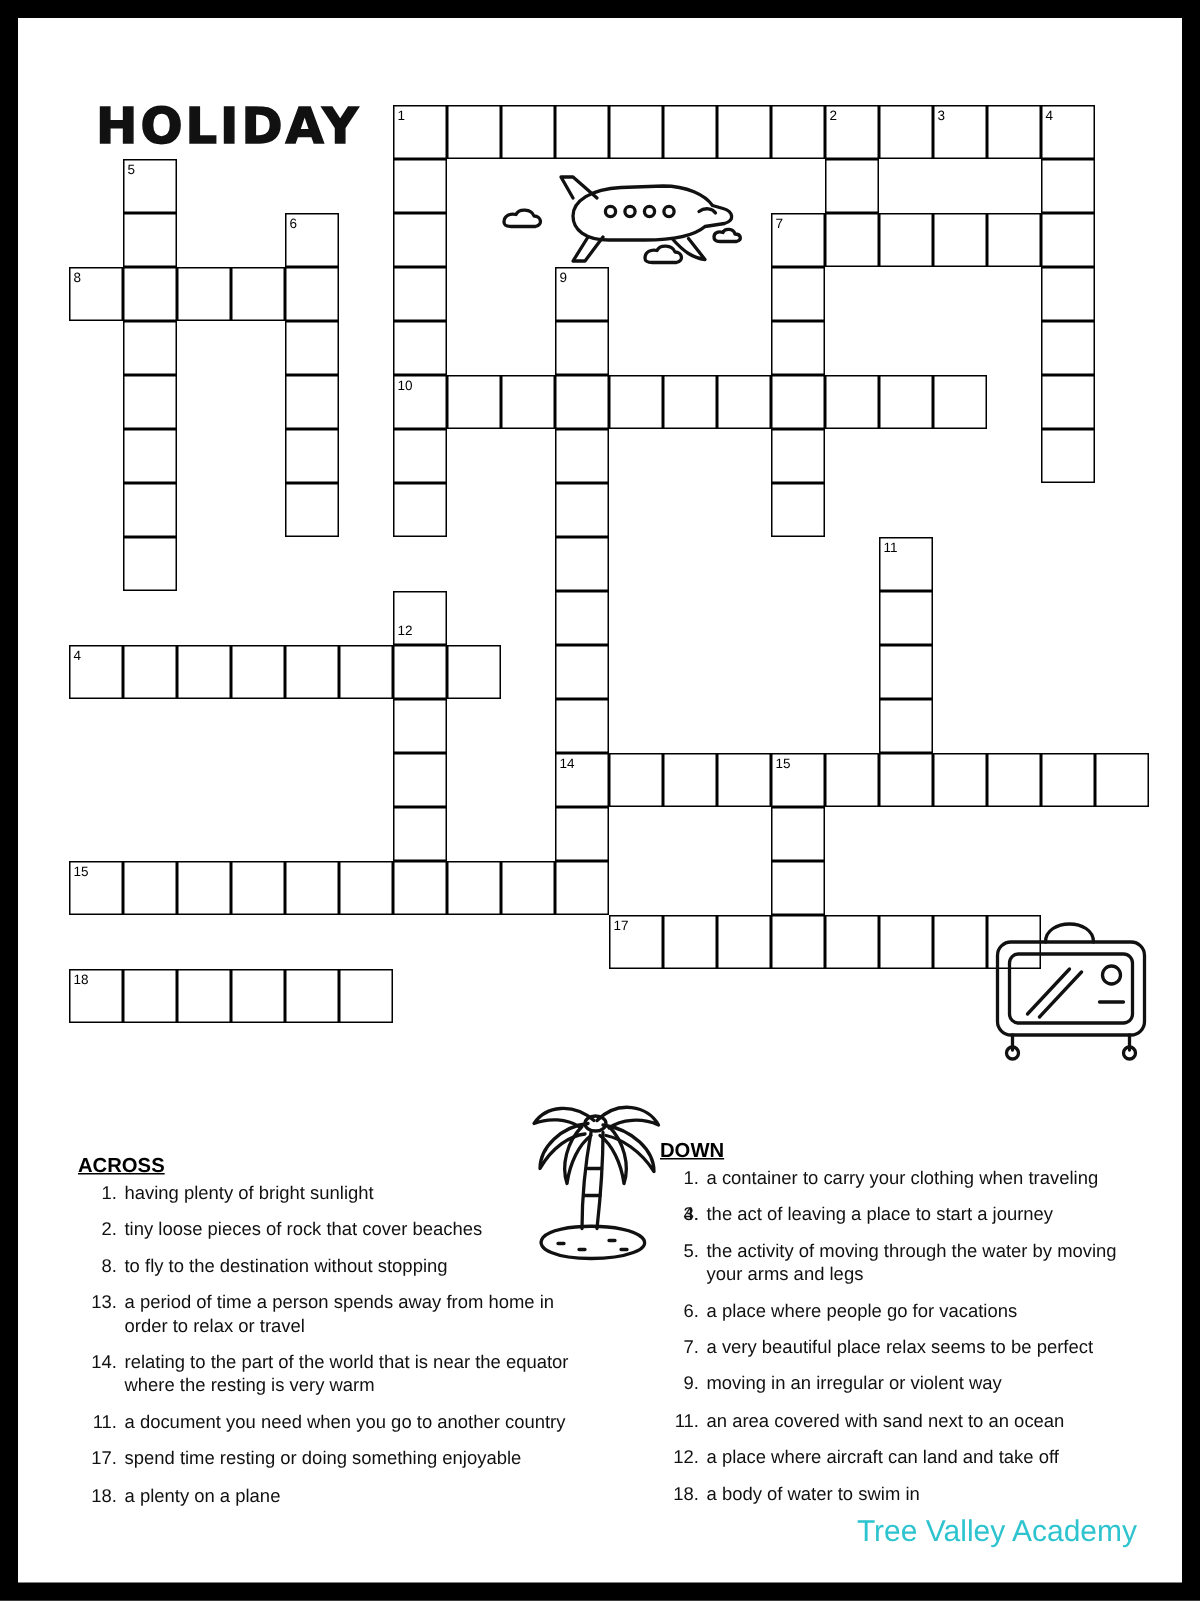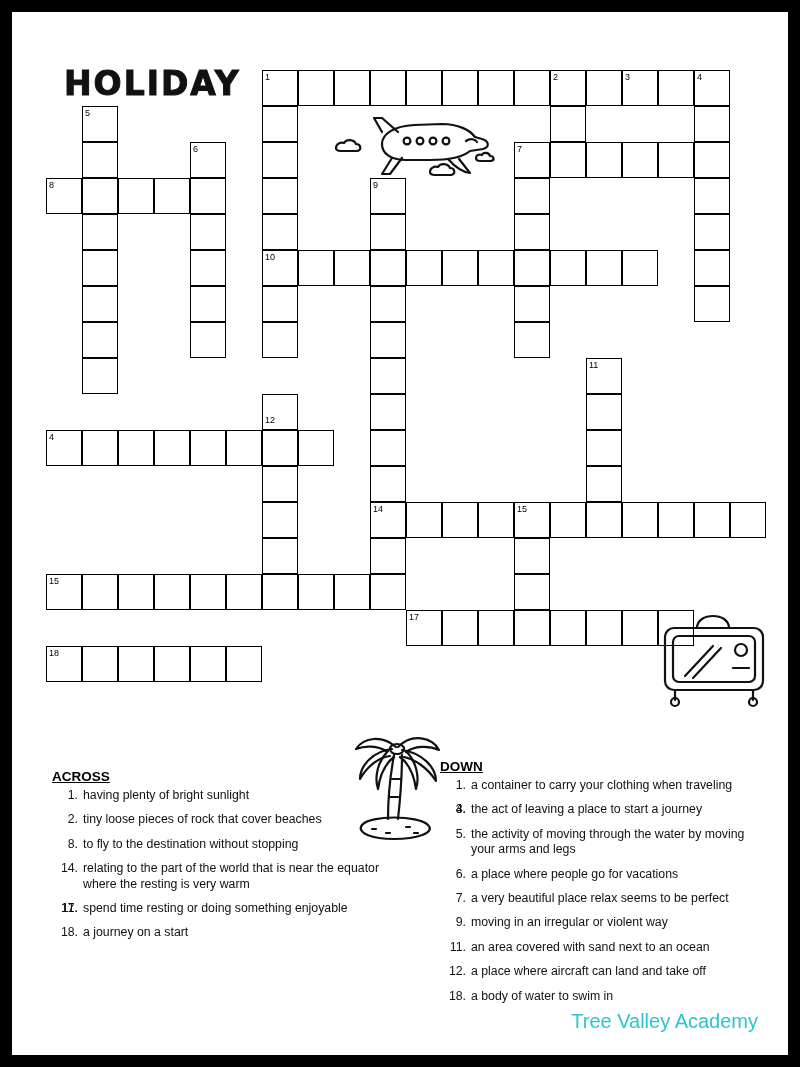--- a/index.html
+++ b/index.html
@@ -301,24 +301,25 @@
     <path d="M18 80 L18 90 M96 80 L96 90"></path>
     <circle cx="18" cy="92" r="4"></circle>
     <circle cx="96" cy="92" r="4"></circle>
   </svg>
 
   <div class="cluehead" id="across-head">ACROSS</div>
   <ul class="cluelist" id="across-list">
       <li class="clue"><span class="num">1.</span><span>having plenty of bright sunlight</span></li>
       <li class="clue"><span class="num">2.</span><span>tiny loose pieces of rock that cover beaches</span></li>
       <li class="clue"><span class="num">8.</span><span>to fly to the destination without stopping</span></li>
+      <li class="clue"><span class="num">13.</span><span>a period of time a person spends away from home in order to relax or travel</span></li>
       <li class="clue"><span class="num">14.</span><span>relating to the part of the world that is near the equator where the resting is very warm</span></li>
-      <li class="clue"><span class="num">11.</span></li>
+      <li class="clue"><span class="num">11.</span><span>a document you need when you go to another country</span></li>
       <li class="clue"><span class="num">17.</span><span>spend time resting or doing something enjoyable</span></li>
-      <li class="clue"><span class="num">18.</span><span>a journey on a start</span></li>
+      <li class="clue"><span class="num">18.</span><span>a plenty on a plane</span></li>
     </ul>
 
   <div class="cluehead" id="down-head">DOWN</div>
   <ul class="cluelist" id="down-list">
       <li class="clue"><span class="num">1.</span><span>a container to carry your clothing when traveling</span></li>
       <li class="clue"><span class="num">3.</span></li>
       <li class="clue"><span class="num">4.</span><span>the act of leaving a place to start a journey</span></li>
       <li class="clue"><span class="num">5.</span><span>the activity of moving through the water by moving your arms and legs</span></li>
       <li class="clue"><span class="num">6.</span><span>a place where people go for vacations</span></li>
       <li class="clue"><span class="num">7.</span><span>a very beautiful place relax seems to be perfect</span></li>

